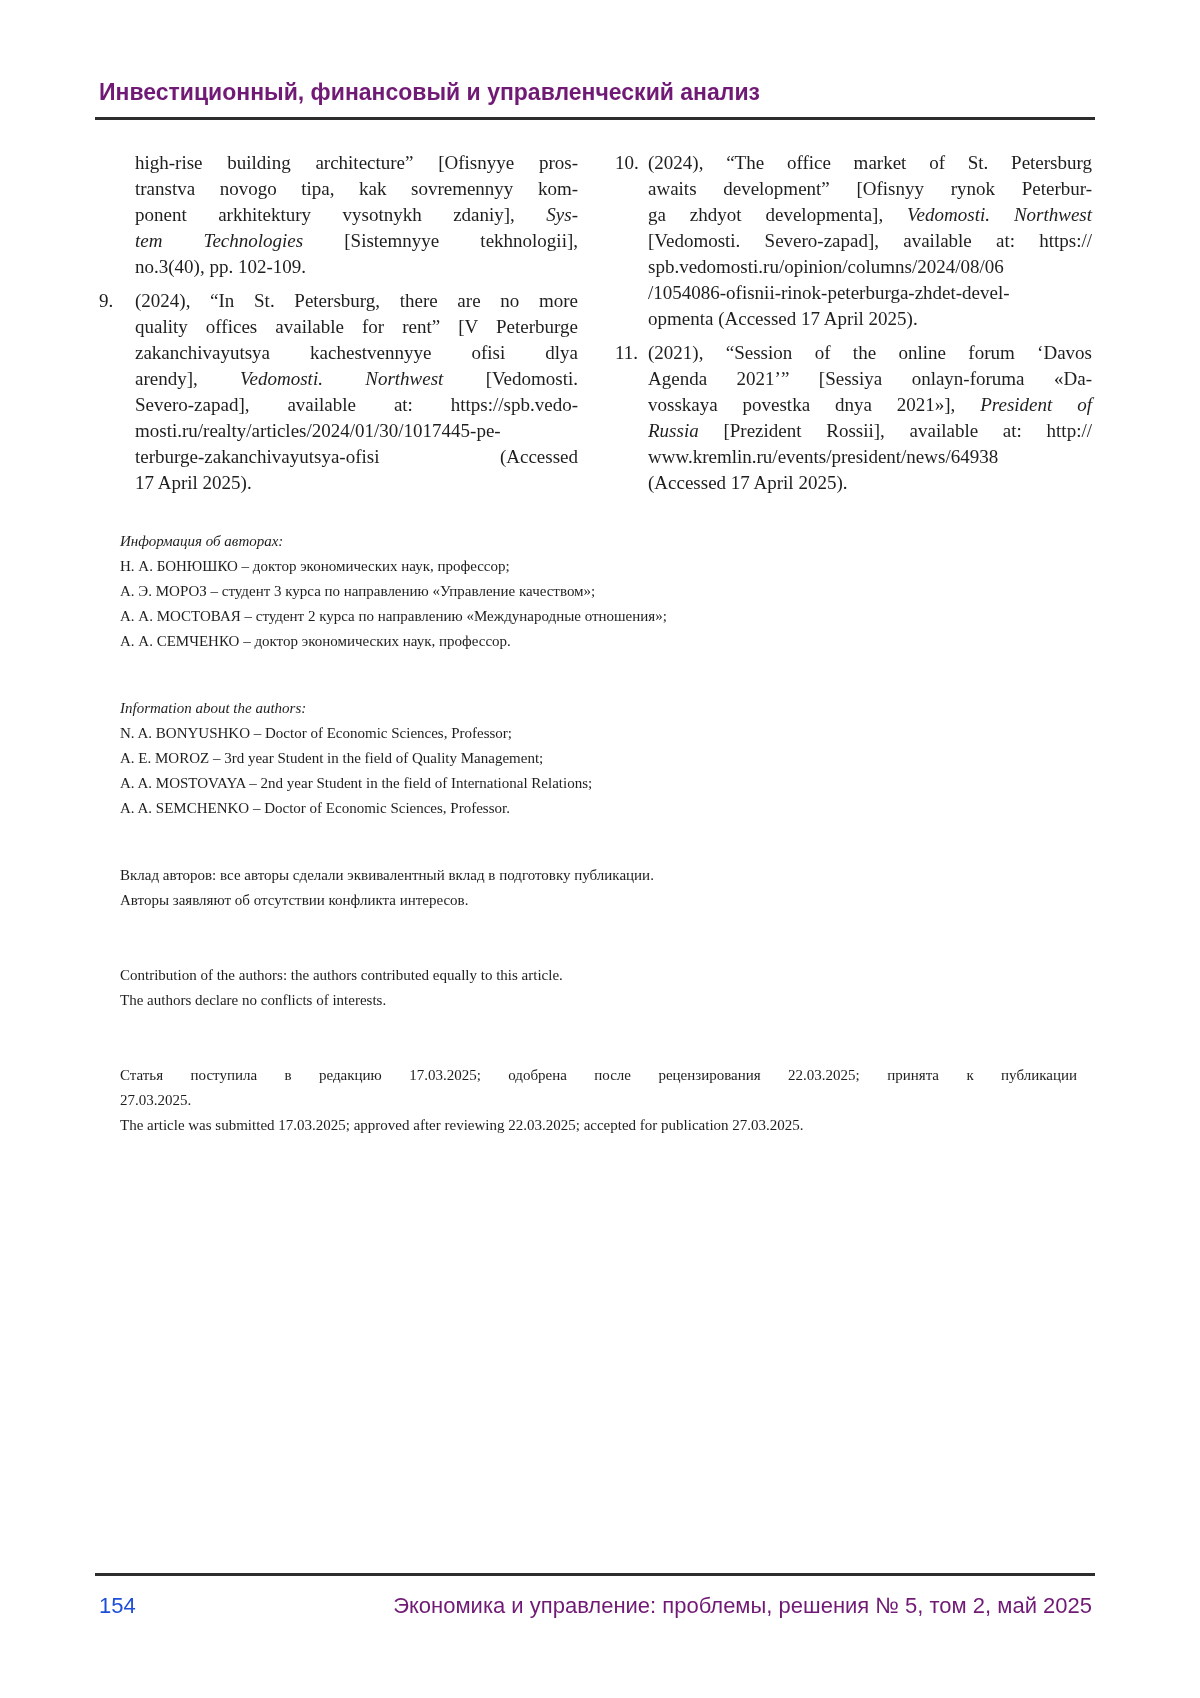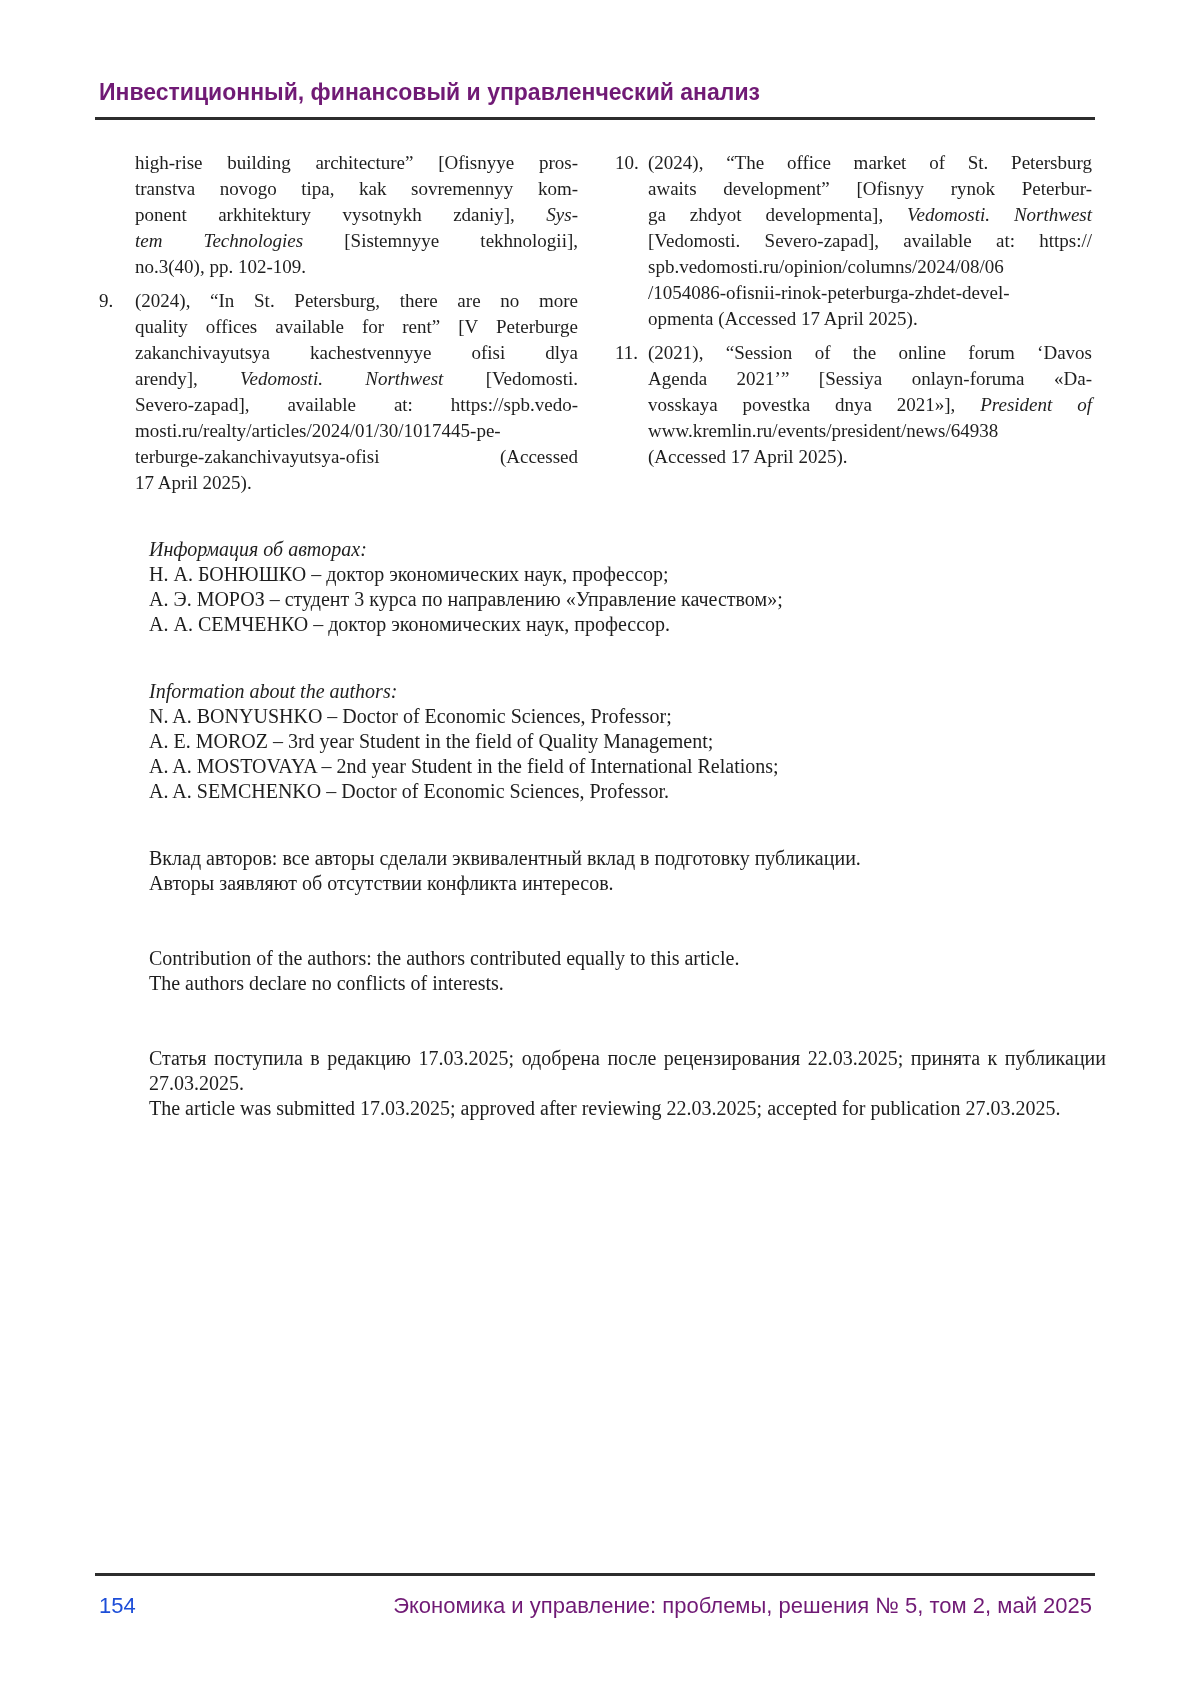--- a/index.html
+++ b/index.html
@@ -19,21 +19,21 @@
   .refs { position:absolute; left:99px; top:142px; width:993px; display:flex; }
   .col-left  { width:479px; }
   .col-right { width:477px; margin-left:37px; }
   .ref-item { position:relative; padding-left:36px; font-size:19px; line-height:26px;margin-top:8px; }
   .col-right .ref-item { padding-left:33px; }
   .ref-num { position:absolute; left:0; top:0; }
   .ref-line { text-align:justify; text-align-last:justify; }
   .ref-line.last { text-align-last:left; }
   .it { font-style:italic; }
 
-  .info { position:absolute; left:149px; top:529px; width:957px; font-size:20px; line-height:25px;margin-top:8px; }
+  .info { position:absolute; left:120px; top:529px; width:957px; font-size:15px; line-height:25px; }
   .info-heading { font-style:italic; }
   .info-block[data-name="authors-en"],
   .info-block[data-name="contribution-ru"] { margin-top:42px; }
   .info-block[data-name="contribution-en"],
   .info-block[data-name="submission-ru"] { margin-top:50px; }
   .info-block[data-name="submission-en"] { margin-top:0; }
   .info-line.justify { text-align:justify; text-align-last:justify; }
 
   .footer-pageno {
     position:absolute; left:99px; top:1593px;
@@ -84,31 +84,33 @@
           <div class="ref-line" data-name="reference-line">[Vedomosti. Severo-zapad], available at: https://</div>
           <div class="ref-line" data-name="reference-line">spb.vedomosti.ru/opinion/columns/2024/08/06</div>
           <div class="ref-line" data-name="reference-line">/1054086-ofisnii-rinok-peterburga-zhdet-devel-</div>
           <div class="ref-line last" data-name="reference-line">opmenta (Accessed 17 April 2025).</div>
         </div>
         <div class="ref-item" data-name="reference-item">
           <span class="ref-num" data-name="reference-number">11.</span>
           <div class="ref-line" data-name="reference-line">(2021), “Session of the online forum ‘Davos</div>
           <div class="ref-line" data-name="reference-line">Agenda 2021’” [Sessiya onlayn-foruma «Da-</div>
           <div class="ref-line" data-name="reference-line">vosskaya povestka dnya 2021»], <span class="it" data-name="italic-text">President of</span></div>
+          <div class="ref-line" data-name="reference-line"><span class="it" data-name="italic-text">Russia</span> [Prezident Rossii], available at: http://</div>
           <div class="ref-line" data-name="reference-line">www.kremlin.ru/events/president/news/64938</div>
           <div class="ref-line last" data-name="reference-line">(Accessed 17 April 2025).</div>
         </div>
       </div>
   </main>
 
   <section class="info" id="info-sections" data-name="author-info-area">
       <div class="info-block" data-name="authors-ru">
         <div class="info-heading" data-name="section-heading">Информация об авторах:</div>
         <div class="info-line" data-name="text-line">Н. А. БОНЮШКО – доктор экономических наук, профессор;</div>
         <div class="info-line" data-name="text-line">А. Э. МОРОЗ – студент 3 курса по направлению «Управление качеством»;</div>
+        <div class="info-line" data-name="text-line">А. А. МОСТОВАЯ – студент 2 курса по направлению «Международные отношения»;</div>
         <div class="info-line" data-name="text-line">А. А. СЕМЧЕНКО – доктор экономических наук, профессор.</div>
       </div>
       <div class="info-block" data-name="authors-en">
         <div class="info-heading" data-name="section-heading">Information about the authors:</div>
         <div class="info-line" data-name="text-line">N. A. BONYUSHKO – Doctor of Economic Sciences, Professor;</div>
         <div class="info-line" data-name="text-line">A. E. MOROZ – 3rd year Student in the field of Quality Management;</div>
         <div class="info-line" data-name="text-line">A. A. MOSTOVAYA – 2nd year Student in the field of International Relations;</div>
         <div class="info-line" data-name="text-line">A. A. SEMCHENKO – Doctor of Economic Sciences, Professor.</div>
       </div>
       <div class="info-block" data-name="contribution-ru">

